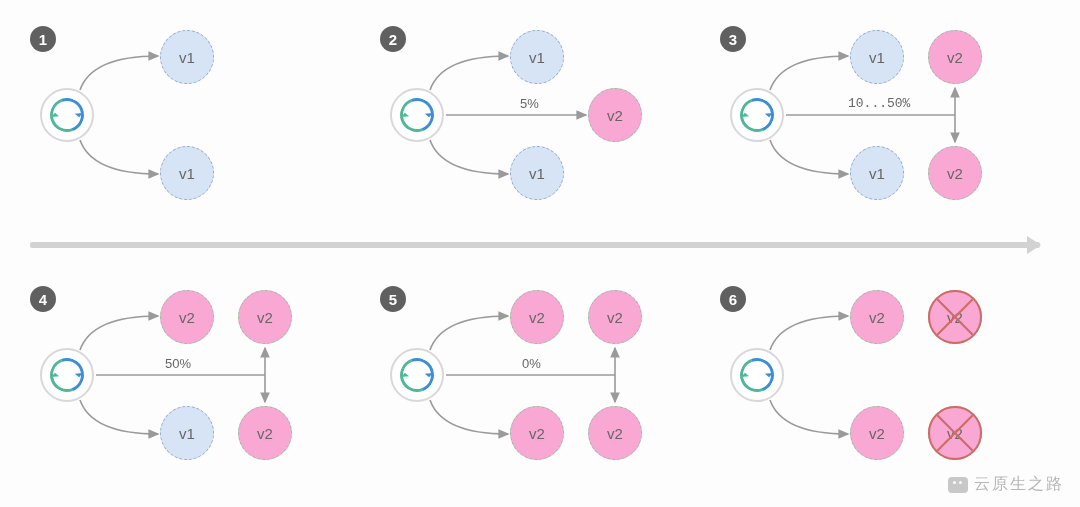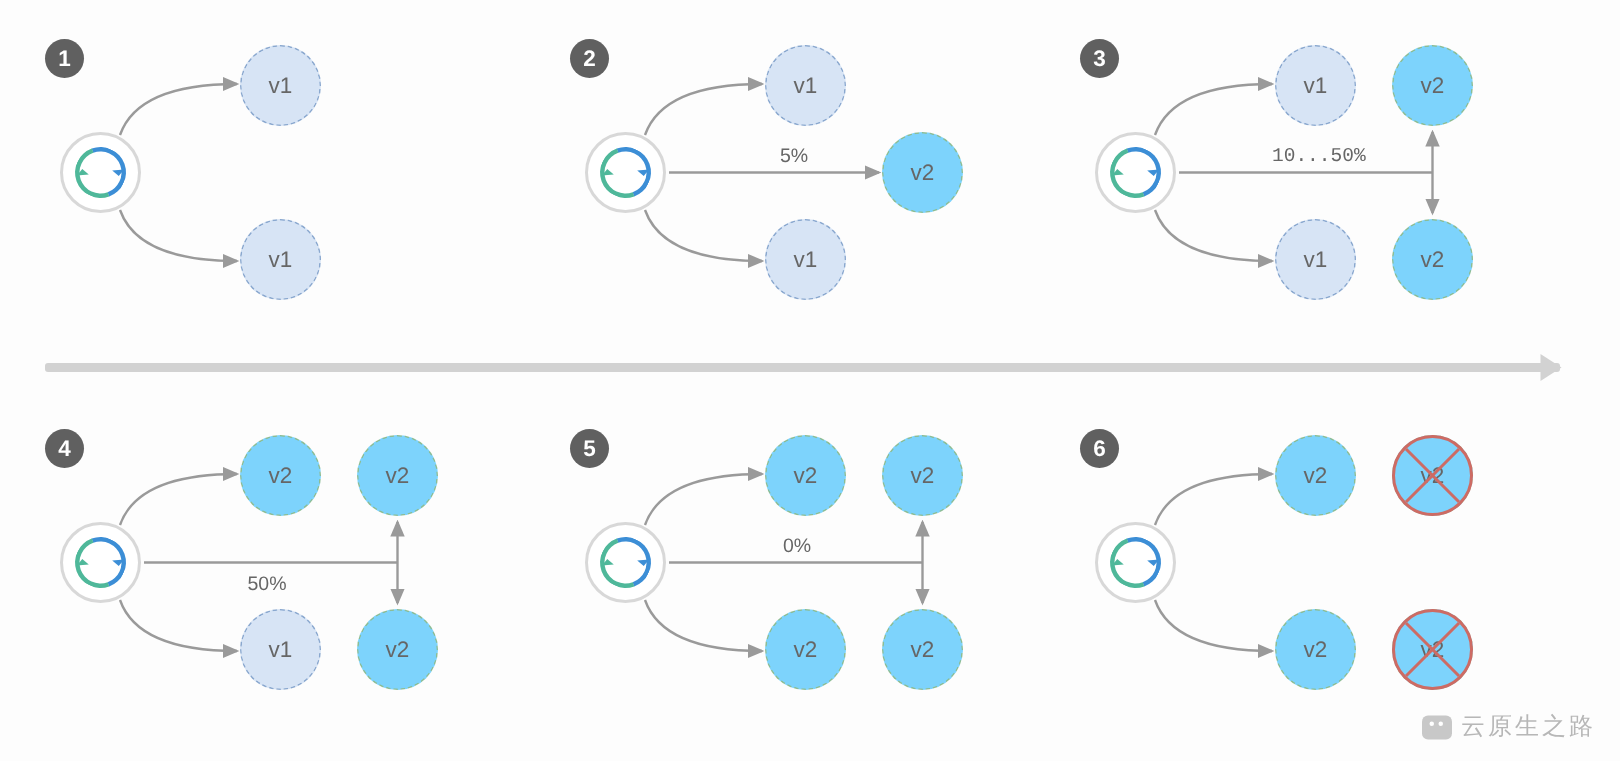--- a/index.html
+++ b/index.html
@@ -80,21 +80,21 @@
     align-items: center;
     justify-content: center;
     font-size: 15px;
     color: #666;
   }
   .v1 {
     background: #d7e4f5;
     border: 1.5px dashed #8aa8cf;
   }
   .v2 {
-    background: #7dd3fc;
+    background: #f9a8d4;
     border: 1.5px dashed #8cbd95;
   }
   .cross-over {
     position: absolute;
     width: 54px; height: 54px;
     pointer-events: none;
   }
   .cross-over::before, .cross-over::after {
     content: '';
     position: absolute;
@@ -274,21 +274,21 @@
     </div>
   <div class="node v1" style="left:140px; top:126px;">
       <span>v1</span>
     </div>
   <div class="node v2" style="left:218px; top:10px;">
       <span>v2</span>
     </div>
   <div class="node v2" style="left:218px; top:126px;">
       <span>v2</span>
     </div>
-  <div class="pct" style="left:145px; top:76px;margin-top:25px;">50%</div>
+  <div class="pct" style="left:145px; top:76px;">50%</div>
   <svg class="conn" style="left:0; top:0; width:340px; height:190px;">
     <path d="M 60 70 Q 72 36 138 36" fill="none" stroke="#9a9a9a" stroke-width="1.6" marker-end="url(#ah)"></path>
     <path d="M 60 120 Q 72 154 138 154" fill="none" stroke="#9a9a9a" stroke-width="1.6" marker-end="url(#ah)"></path>
     <path d="M 76 95 L 245 95" fill="none" stroke="#9a9a9a" stroke-width="1.6"></path>
     <path d="M 245 68 L 245 122" fill="none" stroke="#9a9a9a" stroke-width="1.6" marker-start="url(#ah2)" marker-end="url(#ah)"></path>
   </svg>
 </div>
 
 
 <div class="panel" style="left:370px; top:280px;">

